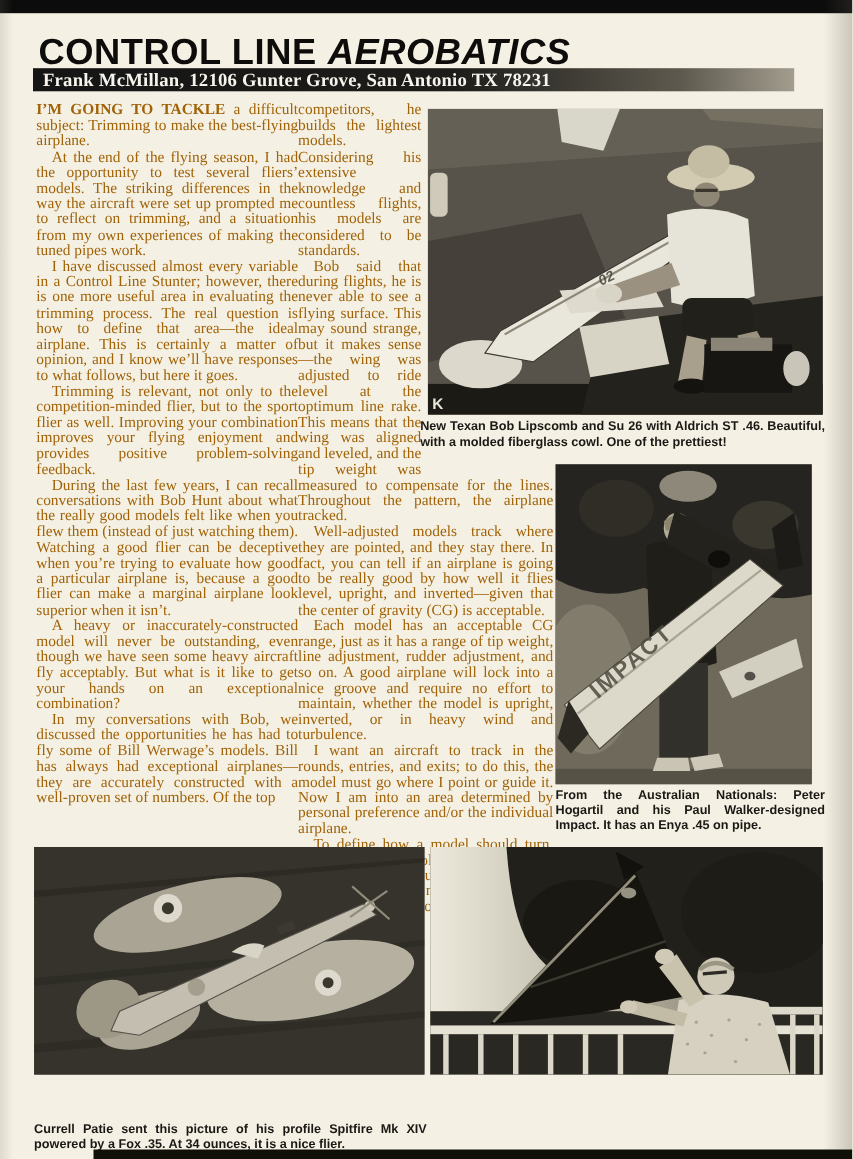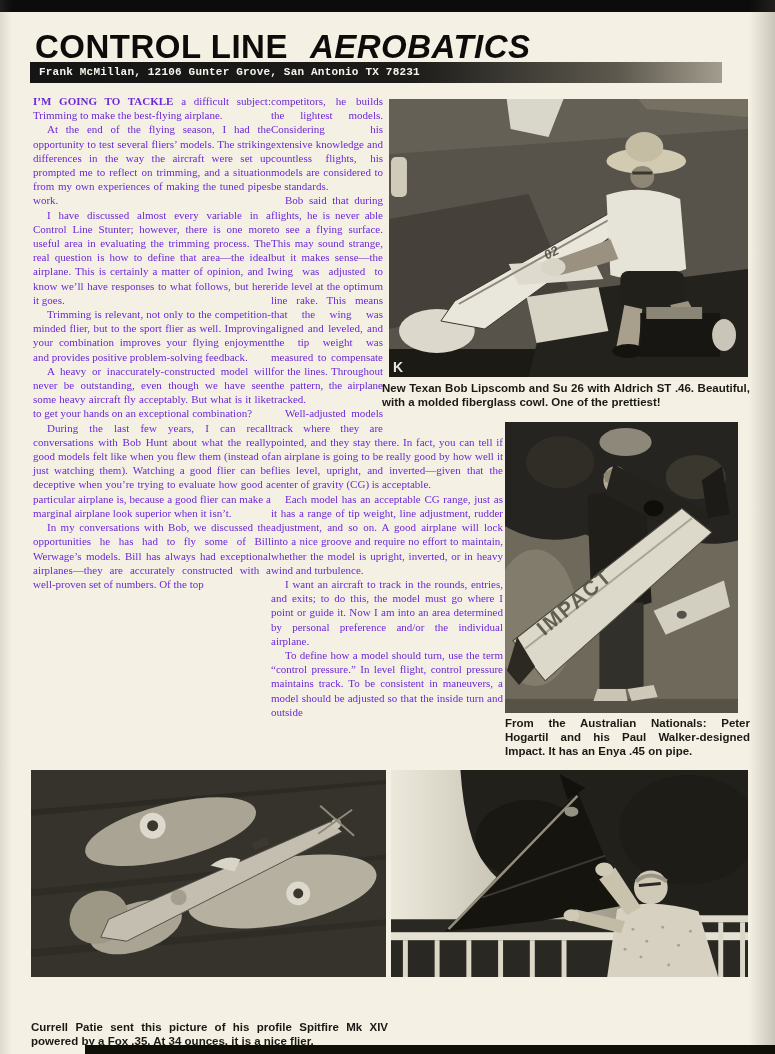--- a/index.html
+++ b/index.html
@@ -15,29 +15,29 @@
   .scan-bar-top{position:absolute;left:0;top:0;width:775px;height:12px;background:#0c0c0c;}
   .scan-bar-bottom{position:absolute;left:85px;right:0;top:1045px;height:9px;background:#111008;}
   .scan-edge-right{position:absolute;right:0;top:0;width:26px;height:100%;
     background:linear-gradient(to right, rgba(90,85,70,0), rgba(90,85,70,.28));}
   .scan-edge-left{position:absolute;left:0;top:0;width:12px;height:100%;
     background:linear-gradient(to left, rgba(90,85,70,0), rgba(120,115,100,.18));}
 
   .masthead{position:absolute;left:35px;top:28px;width:700px;
     font-family:"Liberation Sans", sans-serif;font-weight:bold;font-size:33px;
     color:#0d0c0a;letter-spacing:.5px;white-space:nowrap;}
-  .masthead .it{font-style:italic;margin-left:22px;}
+  .masthead .it{font-style:italic;margin-left:10px;}
   .byline-bar{
     position:absolute;left:30px;top:62px;width:692px;height:21px;
     background:linear-gradient(to right,#151515 0%,#1d1c1a 55%,#5d594e 85%,#a39d8e 100%);
-    color:#f6f4ec;font-family:Liberation Mono, monospace;font-weight:bold;
-    font-size:11px;line-height:21px;padding-left:9px;box-sizing:border-box;
+    color:#f6f4ec;font-family:Liberation Serif, serif;font-weight:bold;
+    font-size:17px;line-height:21px;padding-left:9px;box-sizing:border-box;
     letter-spacing:.2px;white-space:nowrap;}
 
-  .col{position:absolute;color:#6d28d9;font-size:11px;line-height:14.2px;text-align:justify;}
+  .col{position:absolute;color:#a16207;font-size:14px;line-height:14.2px;text-align:justify;}
   .col p{margin:0;text-indent:14px;}
   .col p.lead-par{text-indent:0;}
   .lead{font-weight:bold;}
   .col1{left:33px;top:94px;width:238px;}
   .col2{left:271px;top:94px;width:232px;}
   .photo-spacer{float:right;width:120px;height:338px;}
 
   .photo{position:absolute;overflow:hidden;background:#4a473c;}
   .photo svg{display:block;width:100%;height:100%;}
   .caption{
@@ -73,22 +73,22 @@
   <div class="masthead">
     <span>CONTROL LINE</span><span class="it">AEROBATICS</span>
   </div>
   <div class="byline-bar">Frank McMillan, 12106 Gunter Grove, San Antonio TX 78231</div>
 
   <div class="col col1">
     <p class="lead-par"><span class="lead">I’M GOING TO TACKLE</span><span> a difficult subject: Trimming to make the best-flying airplane.</span></p>
     <p>At the end of the flying season, I had the opportunity to test several fliers’ models. The striking differences in the way the aircraft were set up prompted me to reflect on trimming, and a situation from my own experiences of making the tuned pipes work.</p>
     <p>I have discussed almost every variable in a Control Line Stunter; however, there is one more useful area in evaluating the trimming process. The real question is how to define that area—the ideal airplane. This is certainly a matter of opinion, and I know we’ll have responses to what follows, but here it goes.</p>
     <p>Trimming is relevant, not only to the competition-minded flier, but to the sport flier as well. Improving your combination improves your flying enjoyment and provides positive problem-solving feedback.</p>
+    <p>During the last few years, I can recall conversations with Bob Hunt about what the really good models felt like when you flew them (instead of just watching them). Watching a good flier can be deceptive when you’re trying to evaluate how good a particular airplane is, because a good flier can make a marginal airplane look superior when it isn’t.</p>
     <p>A heavy or inaccurately-constructed model will never be outstanding, even though we have seen some heavy aircraft fly acceptably. But what is it like to get your hands on an exceptional combination?</p>
-    <p>During the last few years, I can recall conversations with Bob Hunt about what the really good models felt like when you flew them (instead of just watching them). Watching a good flier can be deceptive when you’re trying to evaluate how good a particular airplane is, because a good flier can make a marginal airplane look superior when it isn’t.</p>
     <p>In my conversations with Bob, we discussed the opportunities he has had to fly some of Bill Werwage’s models. Bill has always had exceptional airplanes—they are accurately constructed with a well-proven set of numbers. Of the top</p>
   </div>
 
   <div class="col col2">
     <div class="photo-spacer"></div>
     <p class="lead-par">competitors, he builds the lightest models. Considering his extensive knowledge and countless flights, his models are considered to be standards.</p>
     <p>Bob said that during flights, he is never able to see a flying surface. This may sound strange, but it makes sense—the wing was adjusted to ride level at the optimum line rake. This means that the wing was aligned and leveled, and the tip weight was measured to compensate for the lines. Throughout the pattern, the airplane tracked.</p>
     <p>Well-adjusted models track where they are pointed, and they stay there. In fact, you can tell if an airplane is going to be really good by how well it flies level, upright, and inverted—given that the center of gravity (CG) is acceptable.</p>
     <p>Each model has an acceptable CG range, just as it has a range of tip weight, line adjustment, rudder adjustment, and so on. A good airplane will lock into a nice groove and require no effort to maintain, whether the model is upright, inverted, or in heavy wind and turbulence.</p>
     <p>I want an aircraft to track in the rounds, entries, and exits; to do this, the model must go where I point or guide it. Now I am into an area determined by personal preference and/or the individual airplane.</p>

